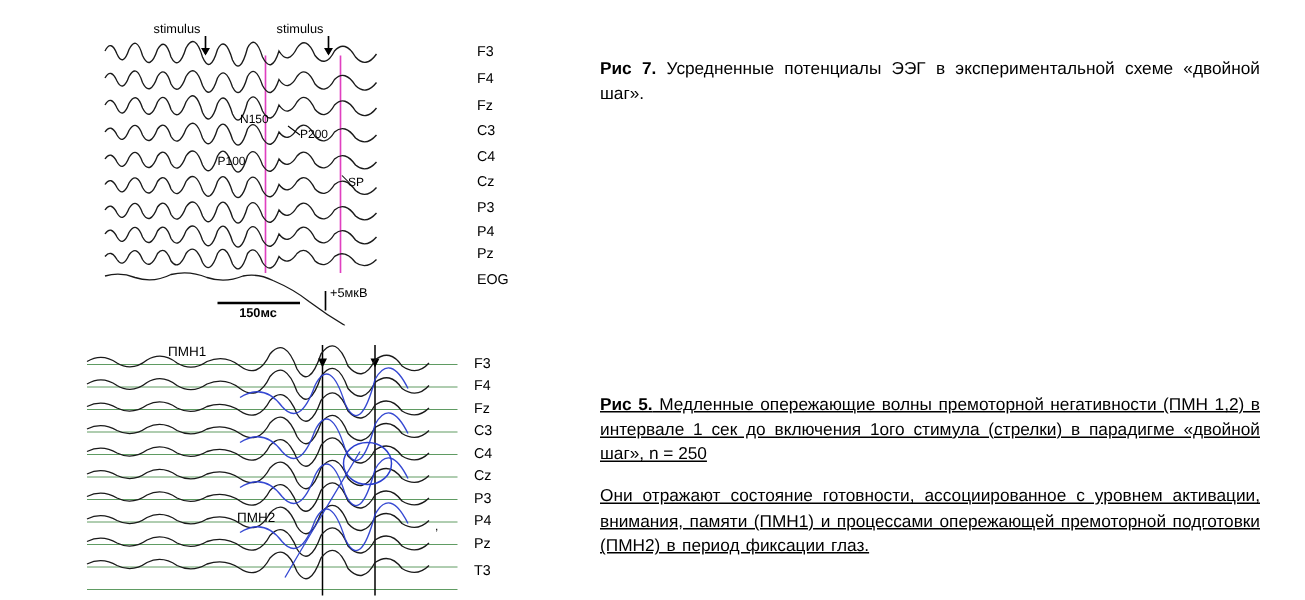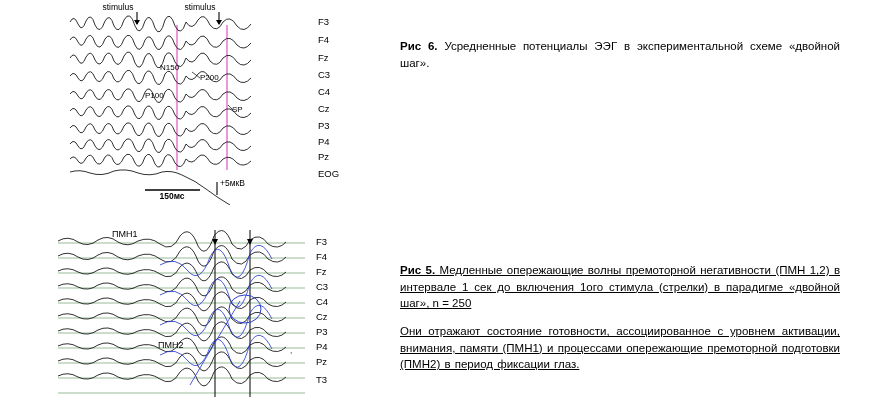--- a/index.html
+++ b/index.html
@@ -19,21 +19,21 @@
     position: relative;
     width: 870px;
     height: 400px;
   }
 
   
   .figure {
     position: absolute;
     left: 40px;
   }
-  #figure-1 { top: 0px; width: 345px; height: 205px; text-align: right; }
+  #figure-1 { top: 12px; width: 345px; height: 205px; text-align: right; }
   #figure-2 { top: 225px; width: 345px; height: 175px; text-align: center; }
 
   .fig-svg { display: block; }
 
   
   .text-col {
     position: absolute;
     left: 400px;
     width: 440px;
     font-size: 11.5px;
@@ -190,24 +190,24 @@
         <text x="276" y="140">Pz</text>
         <text x="276" y="158">T3</text>
       </g>
 
       <text x="250" y="128" font-family="Liberation Sans, sans-serif" font-size="8" fill="#000">,</text>
     </svg>
   </div>
 
   <div class="text-col" id="text-col-1">
     <p class="caption-para">
-      <span class="fig-label">Рис 6.</span><span> Усредненные потенциалы ЭЭГ в экспериментальной схеме «двойной шаг».</span>
+      <span class="fig-label">Рис 7.</span><span> Усредненные потенциалы ЭЭГ в экспериментальной схеме «двойной шаг».</span>
     </p>
   </div>
 
   <div class="text-col" id="text-col-2">
     <p class="caption-para">
       <span class="fig-label">Рис 5.</span><span> Медленные опережающие волны премоторной негативности (ПМН 1,2) в интервале 1 сек до включения 1ого стимула (стрелки) в парадигме  «двойной шаг», n = 250</span>
     </p>
-    <p class="body-para">Они отражают состояние готовности, ассоциированное с уровнем активации,  внимания, памяти  (ПМН1) и процессами опережающие премоторной подготовки (ПМН2) в период фиксации глаз.</p>
+    <p class="body-para">Они отражают состояние готовности, ассоциированное с уровнем активации,  внимания, памяти  (ПМН1) и процессами опережающей премоторной подготовки (ПМН2) в период фиксации глаз.</p>
   </div>
 
 </div>
 
 </body></html>

